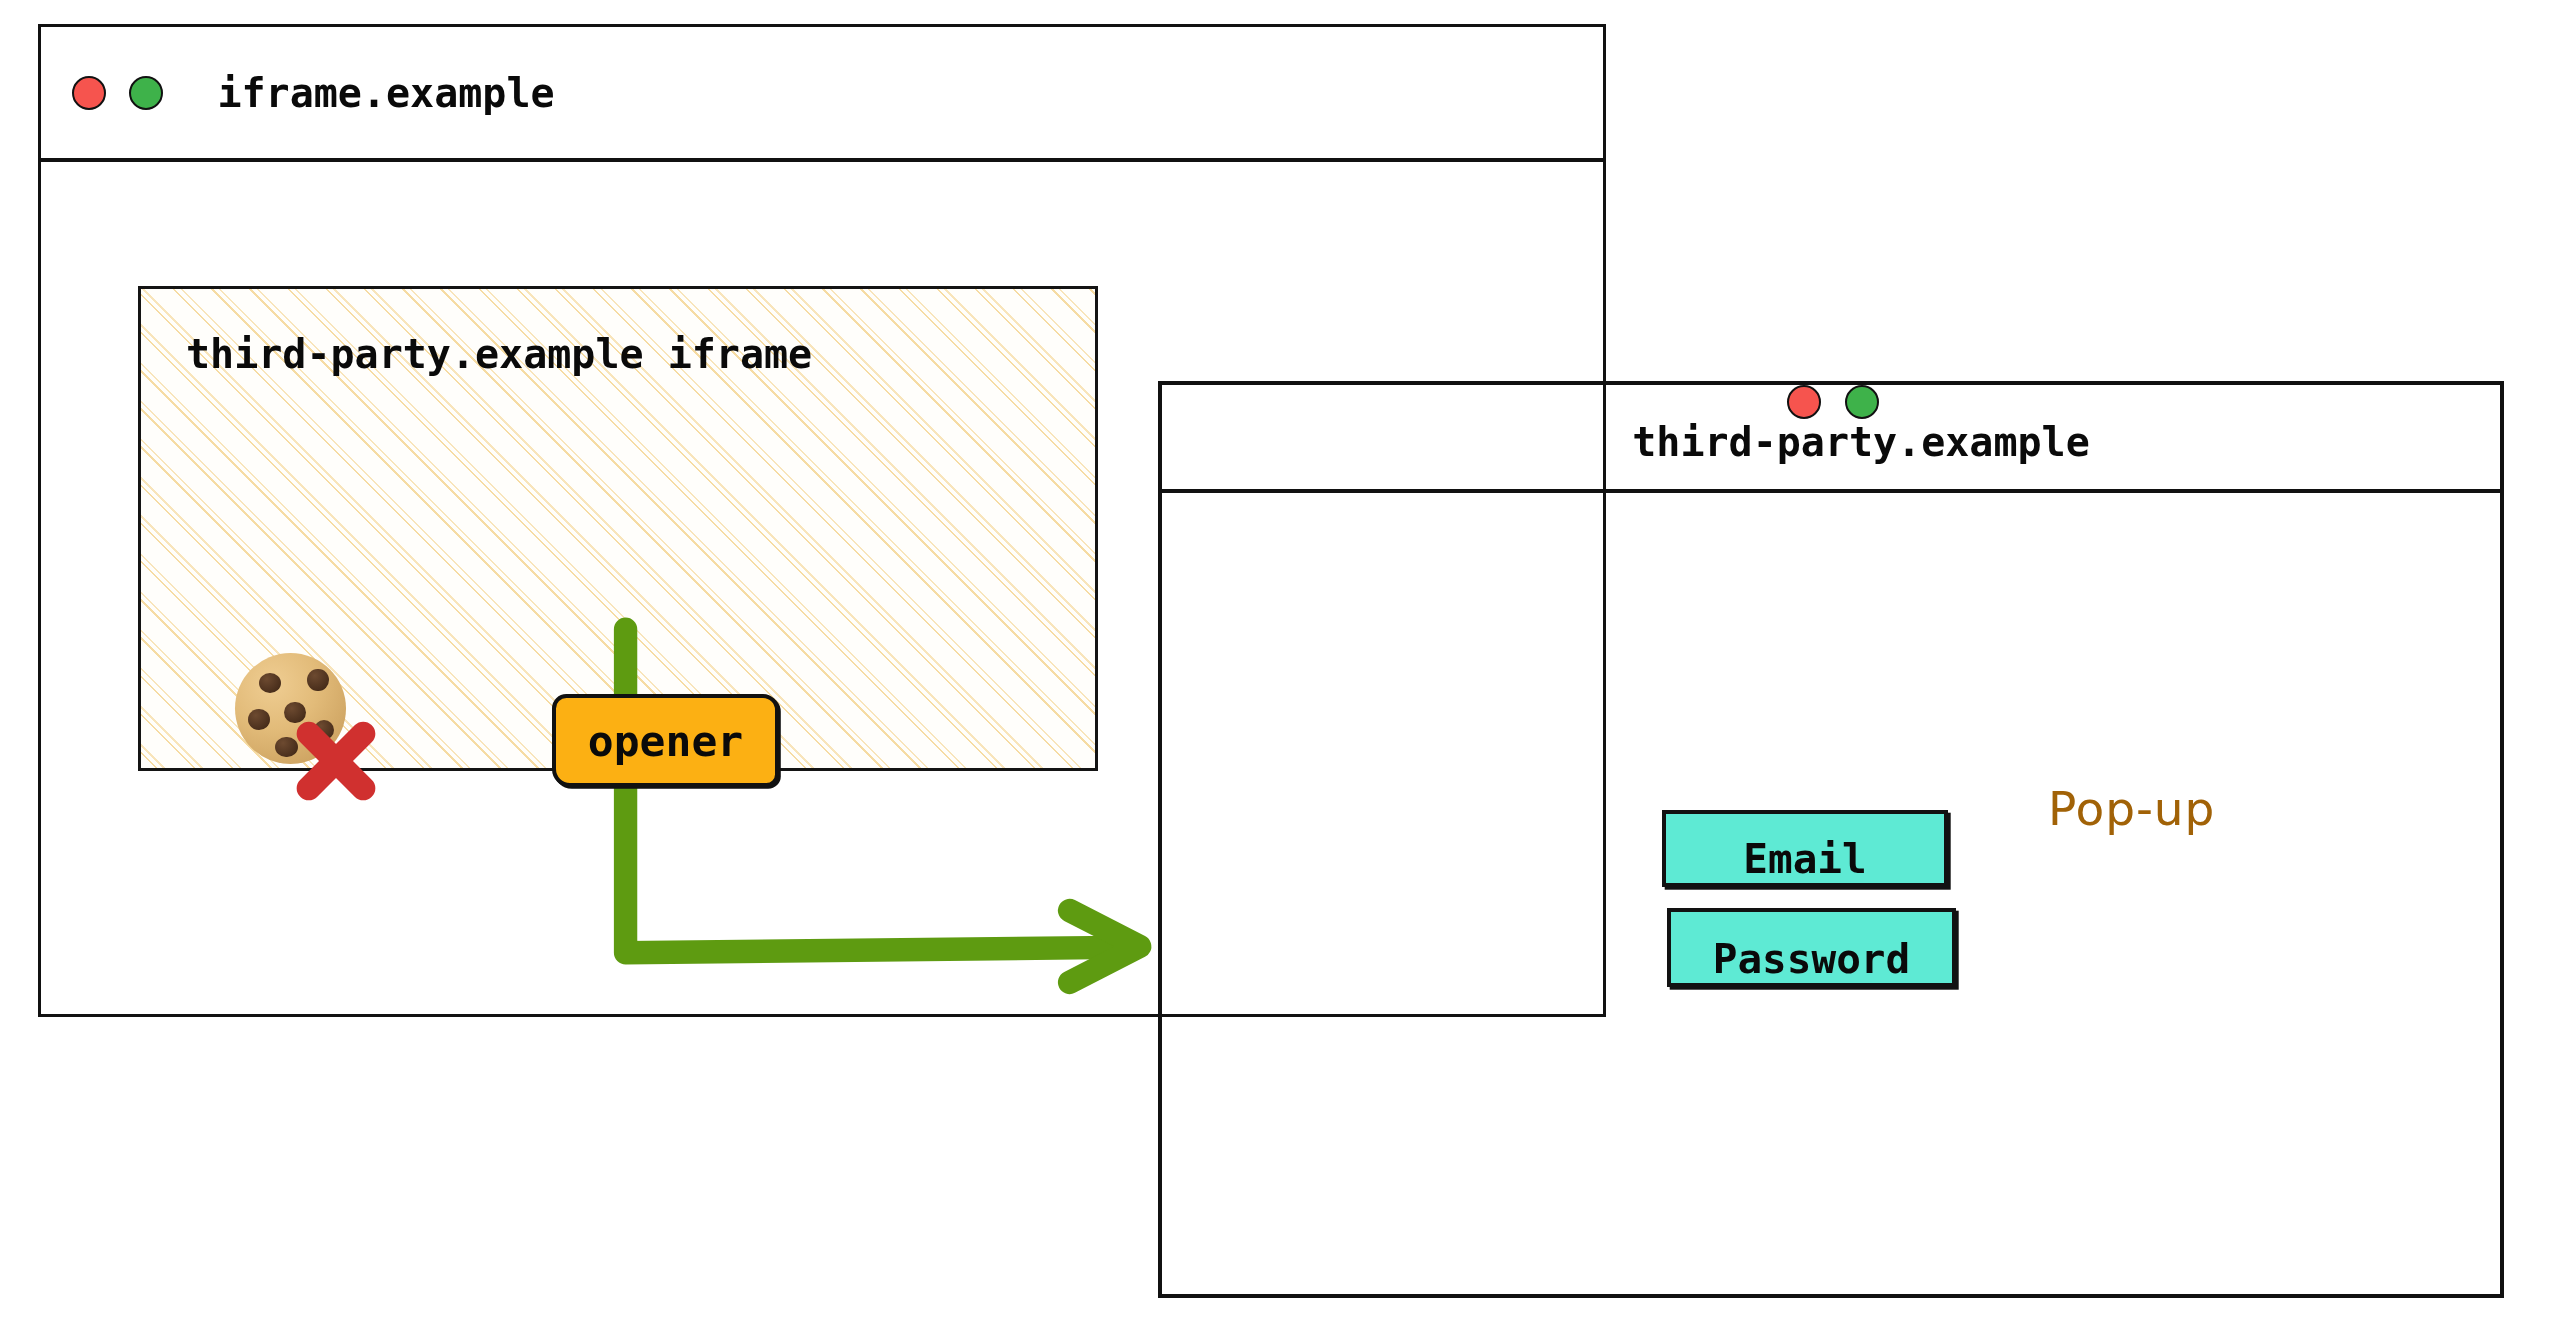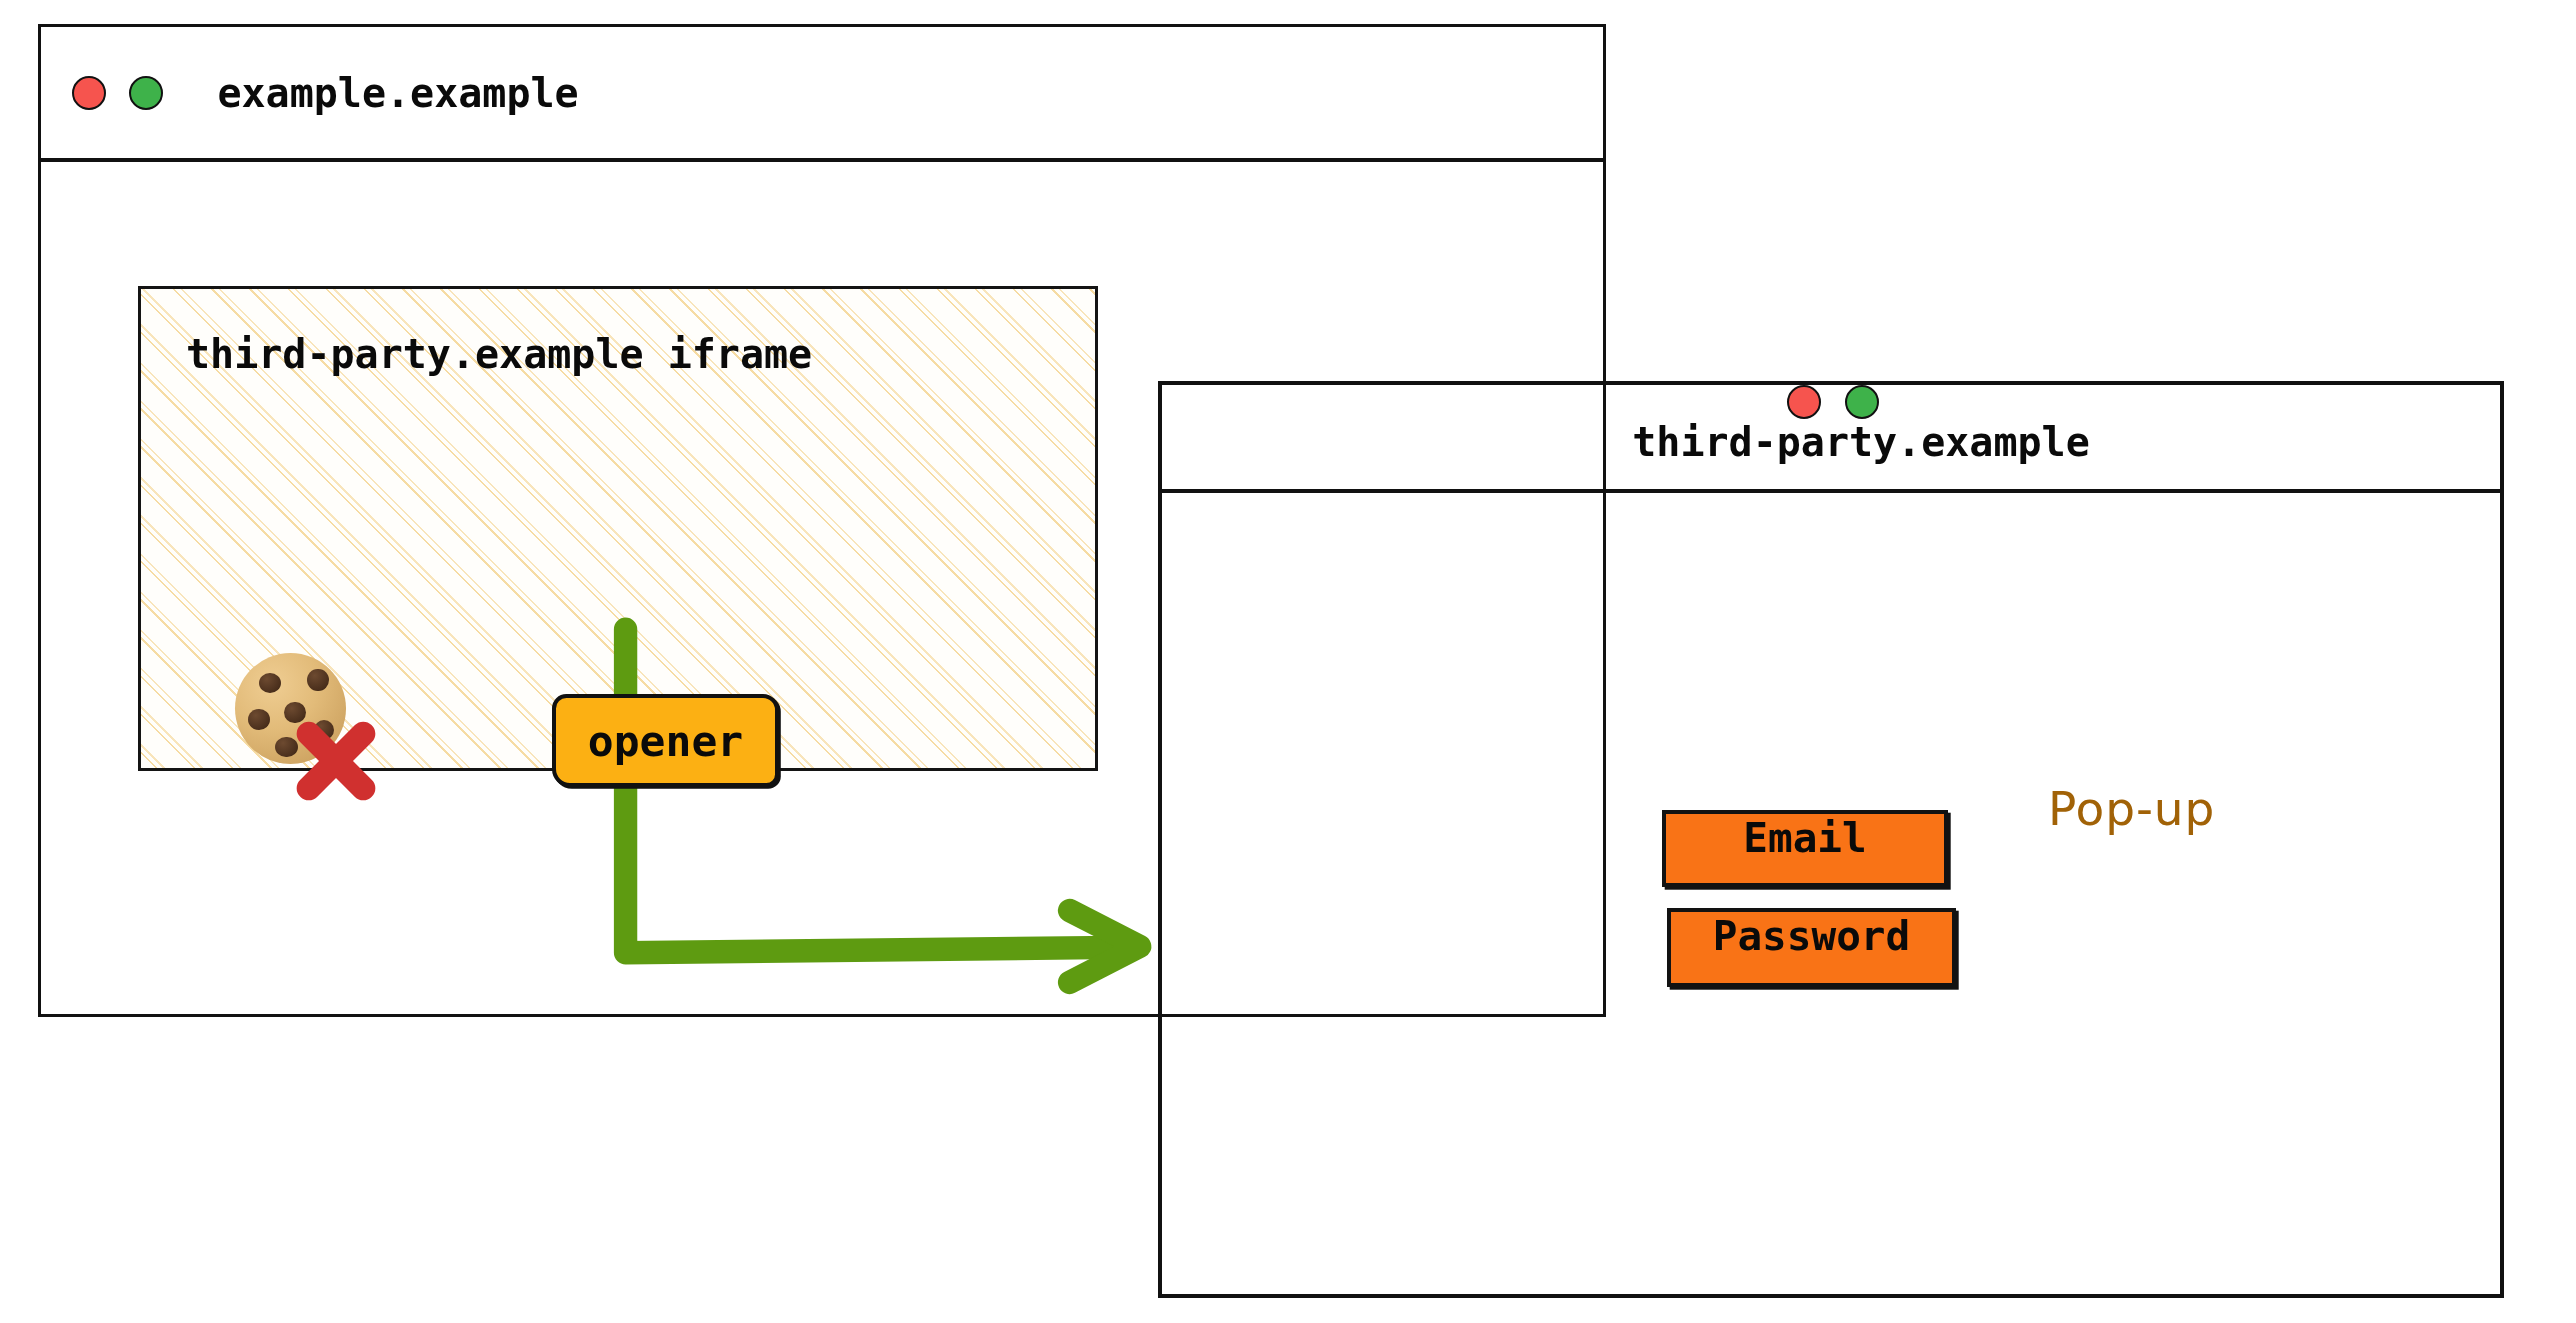--- a/index.html
+++ b/index.html
@@ -195,23 +195,23 @@
     background: transparent;
   }
   #popup-window .titlebar { height: 108px; padding-left: 60px; flex-direction: column; }
   #popup-window .dots { margin-right: 56px; }
   #popup-window .win-body { height: calc(100% - 127px); }
 
   
   .field {
     position: absolute;
     display: flex;
-    align-items: flex-start;
+    align-items: flex-end;
     justify-content: center;
-    background: #f97316;
+    background: #5eead4;
     border: 4.5px solid #121212;
     font-family: "DejaVu Sans Mono", monospace;
     font-size: 41px;
     font-weight: 700;
     color: #0a0a0a;
     box-shadow: 2.7px 2.7px 0 0 #121212;
   }
   #email-field    { left: 500px; top: 317px; width: 286px; height: 77px; }
   #password-field { left: 505px; top: 415px; width: 289px; height: 79px; }
 
@@ -235,21 +235,21 @@
 
 <div class="stage">
 
   <div class="window" id="opener-window">
 
     <div class="titlebar">
       <div class="dots">
         <span class="dot red"></span>
         <span class="dot green"></span>
       </div>
-      <span class="title-text">example.example</span>
+      <span class="title-text">iframe.example</span>
     </div>
 
     <div class="win-body">
 
       <div class="hatch" id="iframe-box">
         <span id="iframe-label">third-party.example iframe</span>
       </div>
 
       <div id="cookie-blocked">
         <div class="cookie-disc">

